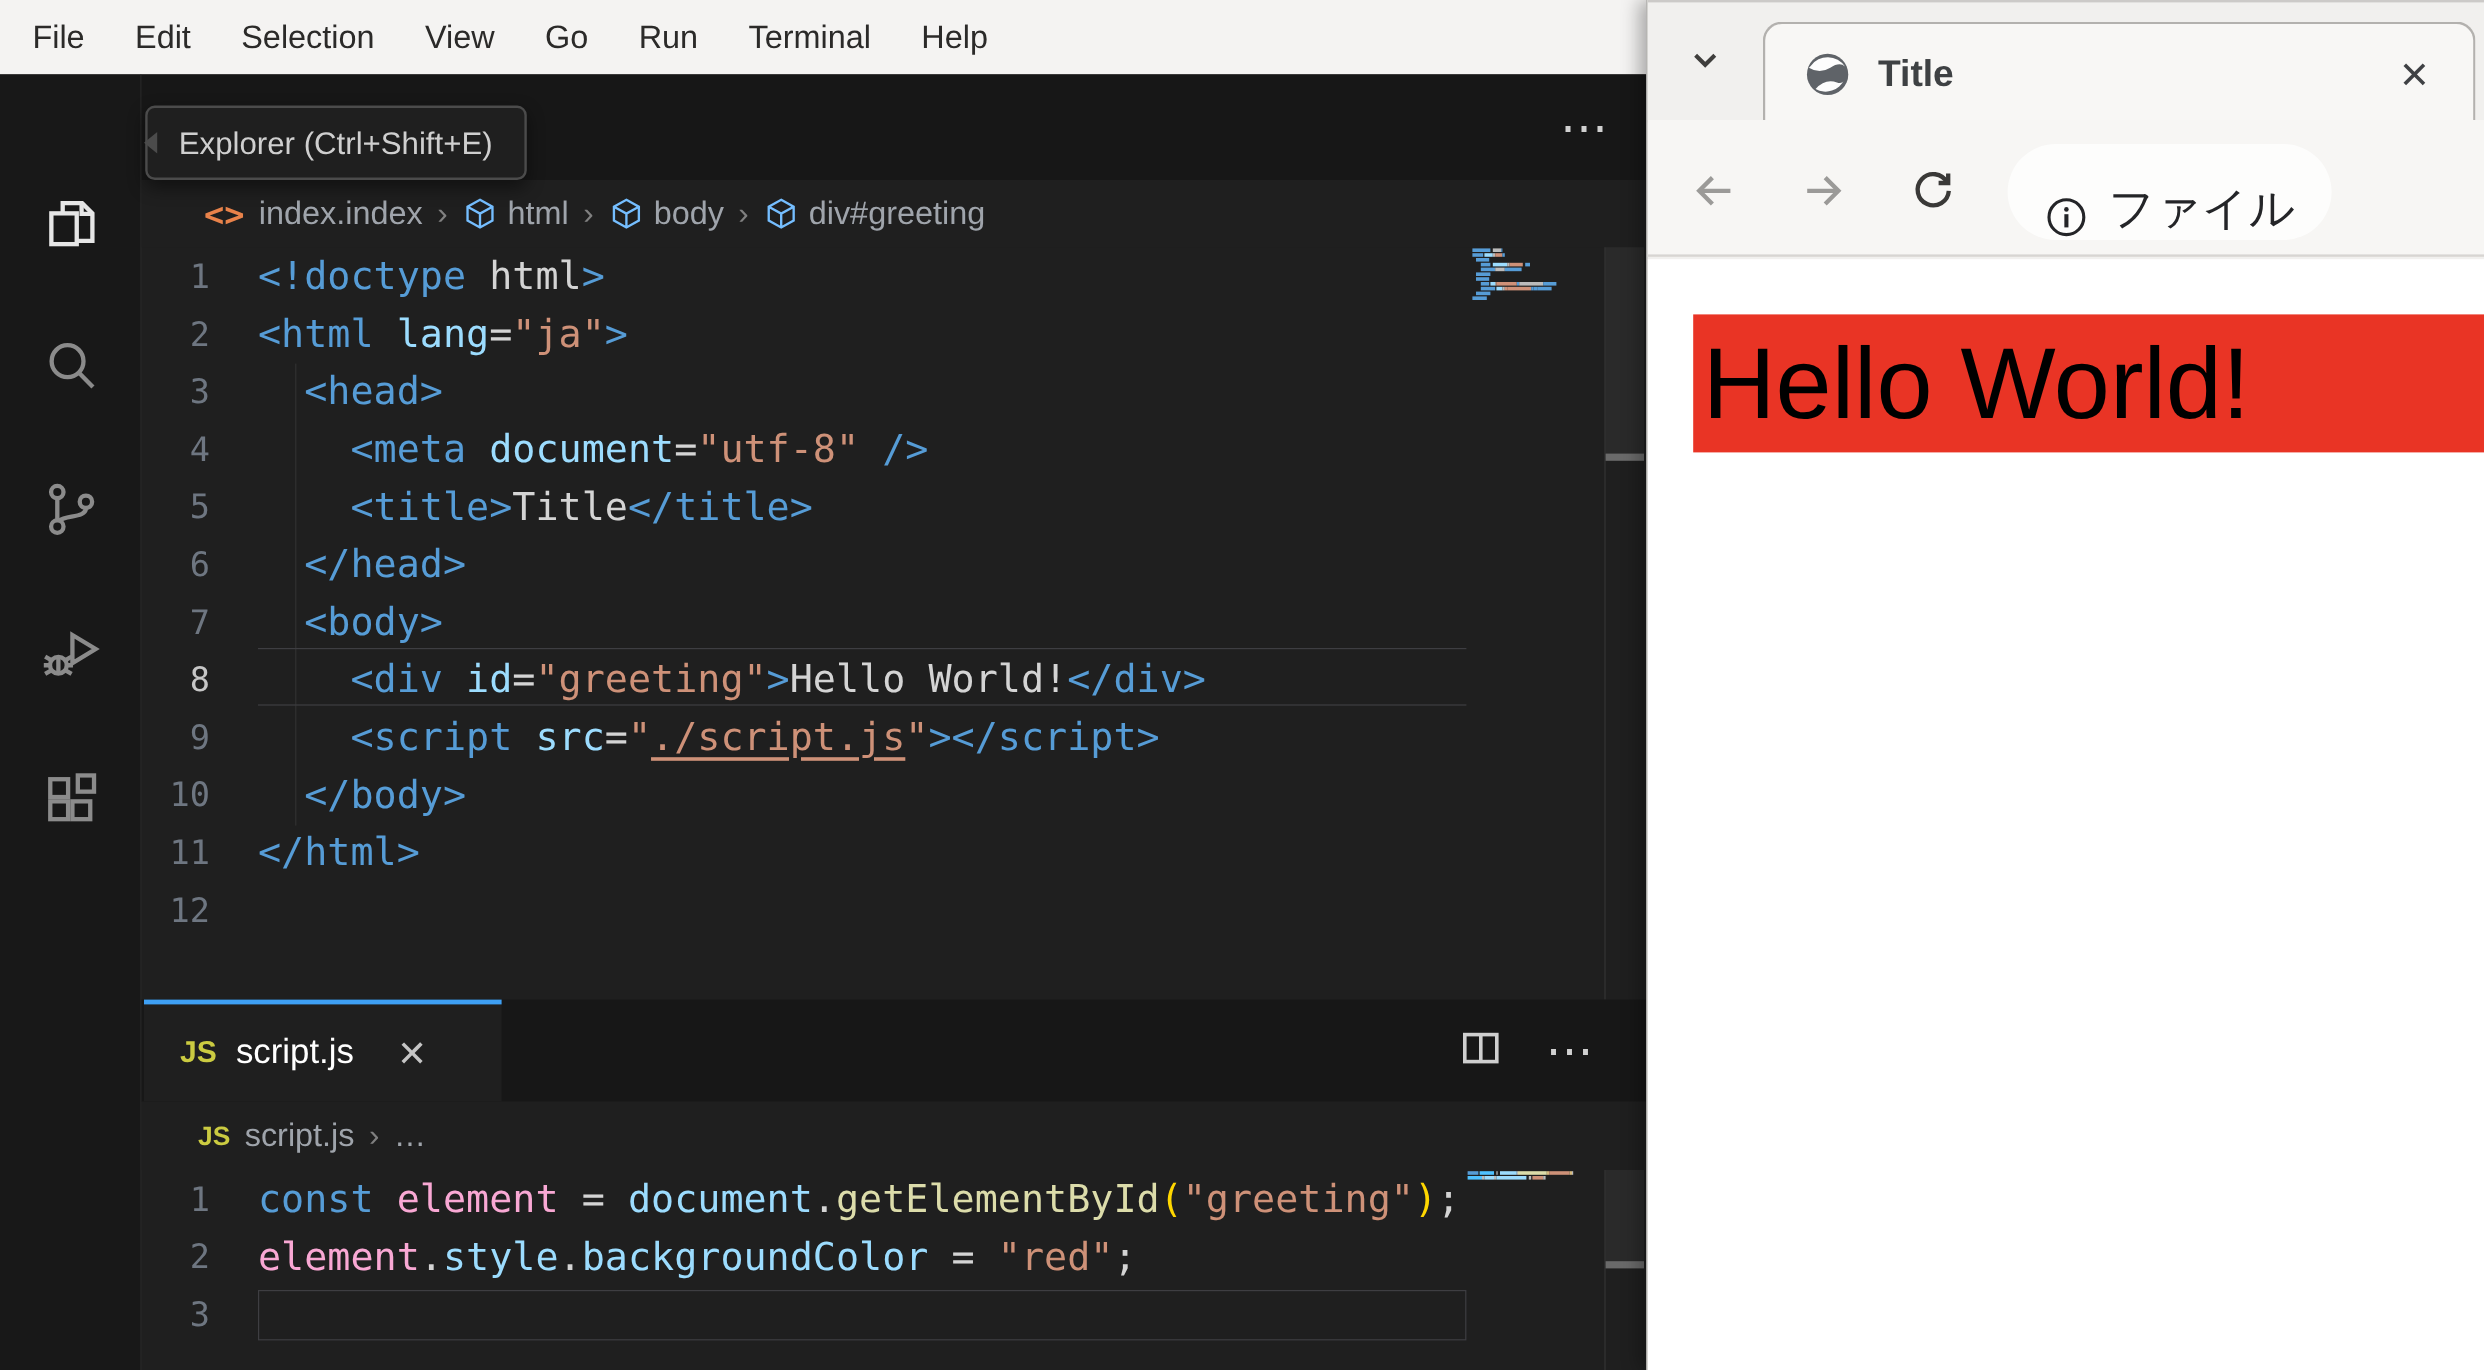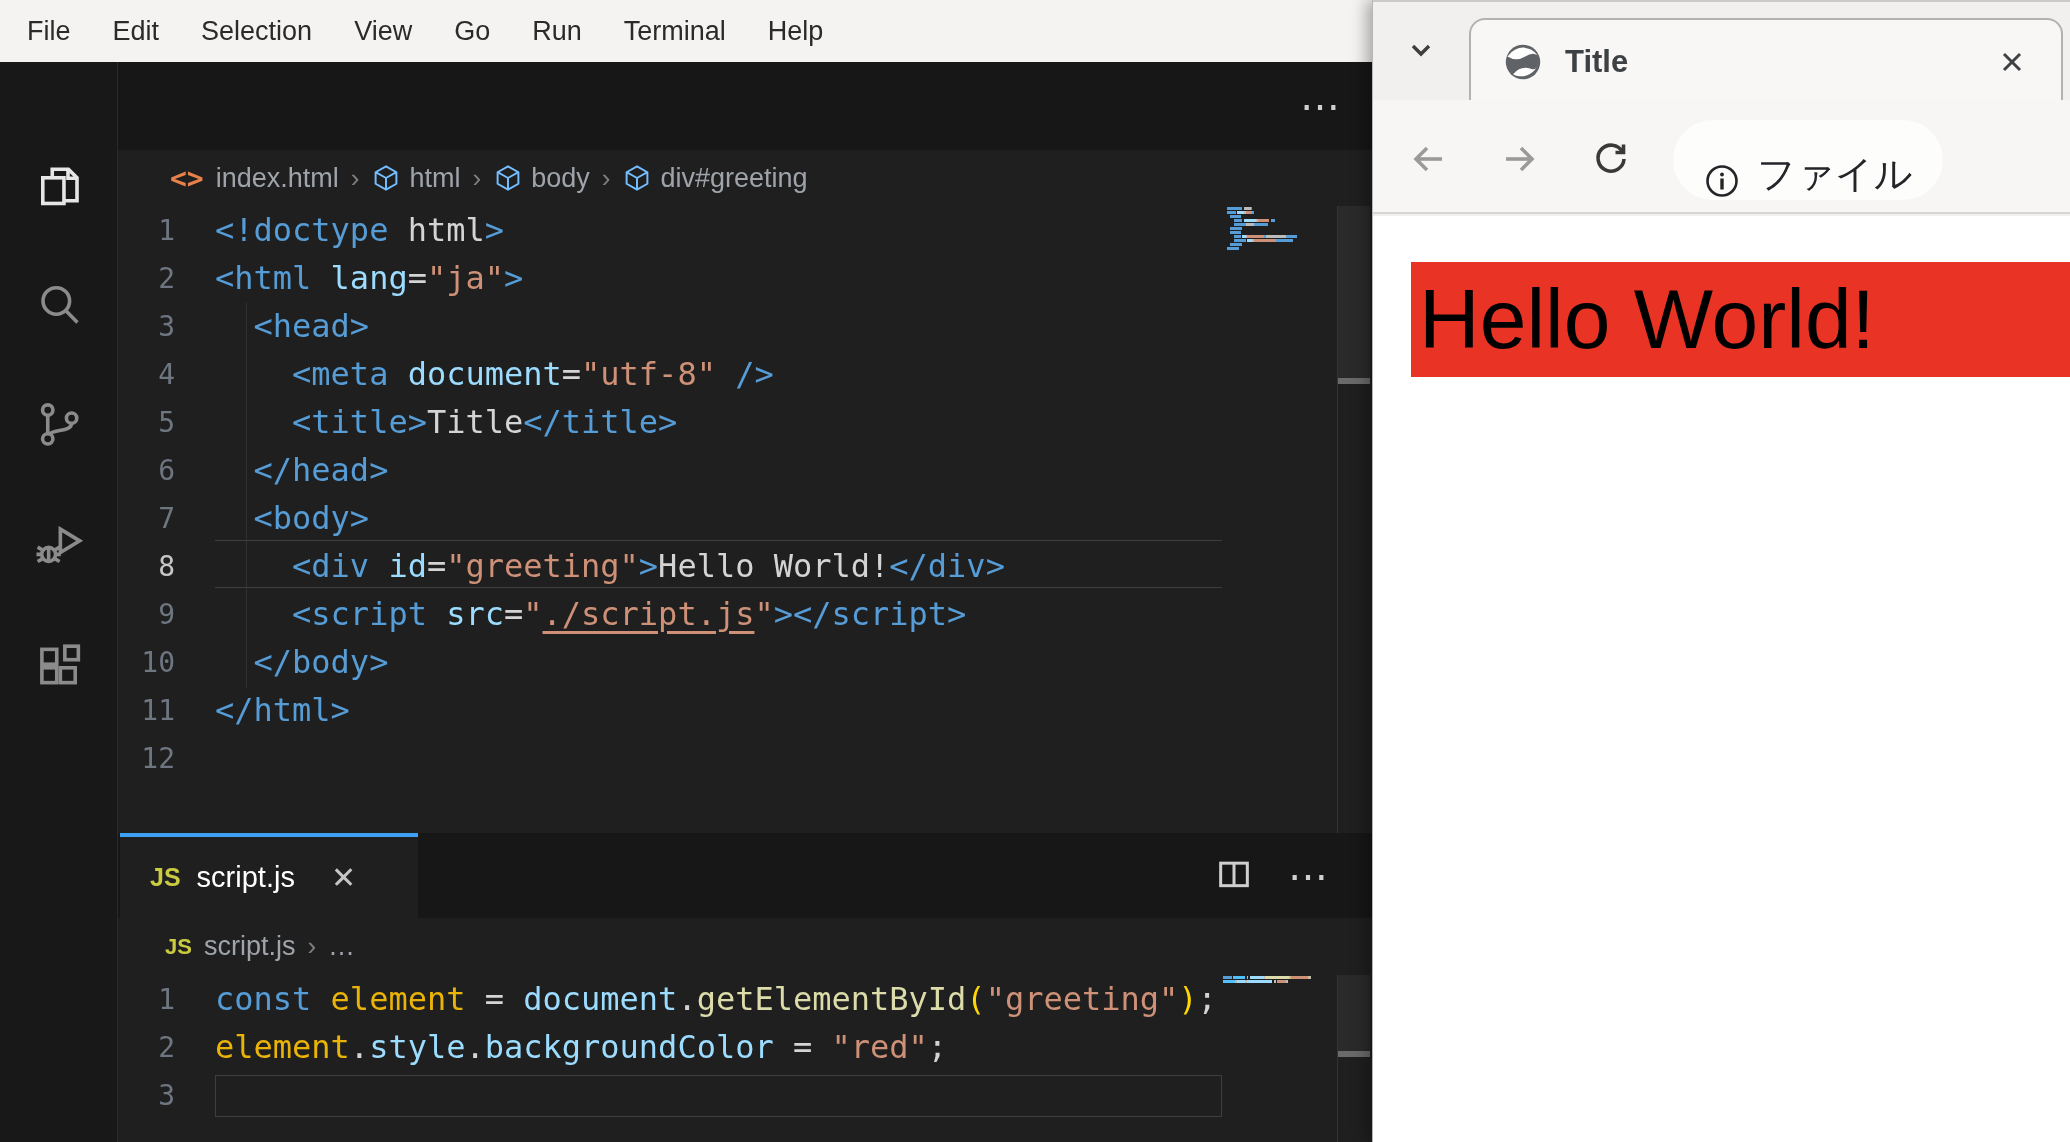--- a/index.html
+++ b/index.html
@@ -31,21 +31,21 @@
 
   .codearea{position:absolute;left:118px;width:1254px;}
   #code-top{top:206px;}
   #code-bottom{top:975px;}
   .cl{display:flex;height:48px;align-items:center;white-space:pre;}
   .ln{flex:none;width:57px;text-align:right;font-family:"DejaVu Sans Mono",monospace;
       font-size:28px;color:#6e7681;}
   .ln.active{color:#c6c6c6;}
   .ct{margin-left:40px;font-family:"DejaVu Sans Mono",monospace;font-size:32px;color:#d4d4d4;}
   .tk-t{color:#569cd6;} .tk-a{color:#9cdcfe;} .tk-s{color:#ce9178;} .tk-x{color:#d4d4d4;}
-  .tk-f{color:#dcdcaa;} .tk-v{color:#eab308;text-align:center;} .tk-b{color:#ffd700;}
+  .tk-f{color:#dcdcaa;} .tk-v{color:#f9a8d4;text-align:center;} .tk-b{color:#ffd700;}
   .tk-u{color:#ce9178;text-decoration:underline;text-underline-offset:6px;}
 
   .indent-guide{position:absolute;left:246px;top:303px;width:1px;height:385px;background:#313131;}
   .curline-top{position:absolute;left:215px;top:540px;width:1007px;height:48px;
                border-top:1px solid #3e3e42;border-bottom:1px solid #3e3e42;}
   .curline-bottom{position:absolute;left:215px;top:1075px;width:1007px;height:42px;
                border:1px solid #3e3e42;}
   .minimap{position:absolute;}
   #minimap-top{left:1227px;top:207px;}
   #minimap-bottom{left:1223px;top:976px;}
@@ -161,21 +161,21 @@
           </svg>
       </div>
     </div>
 
     <div class="tabstrip-top">
       <div class="editor-more">⋯</div>
     </div>
 
     <div class="breadcrumb breadcrumb-top">
       <span class="bc-tag">&lt;&gt;</span>
-      <span>index.html</span>
+      <span>index.index</span>
       <span class="bc-sep">›</span>
       <span class="bc-cube">
           <svg viewBox="0 0 26 26">
             <path d="M13 3 L22 8 V18 L13 23 L4 18 V8 Z M4 8 L13 13 L22 8 M13 13 V23"></path>
           </svg>
         </span>
       <span>html</span>
       <span class="bc-sep">›</span>
       <span class="bc-cube">
           <svg viewBox="0 0 26 26">
@@ -282,20 +282,21 @@
         </div>
         <div class="mm-row">
           <span class="mm-seg" style="width: 11.9px; background: rgb(86, 156, 214);"></span>
         </div>
         <div class="mm-row"></div>
       </div>
     <div class="sb-line" style="left:1337px;top:206px;height:627px;"></div>
     <div class="sb-thumb" style="top:206px;height:176px;"></div>
     <div class="sb-thumb-edge" style="top:378px;"></div>
 
+    <div class="tooltip">Explorer (Ctrl+Shift+E)</div>
 
     <div class="panel-strip">
       <div class="panel-tab">
         <span class="js-badge">JS</span>
         <span class="panel-tab-label">script.js</span>
         <span class="tab-close">✕</span>
       </div>
       <div class="panel-actions">
         <span class="split-icon">
           <svg viewBox="0 0 24 24">

